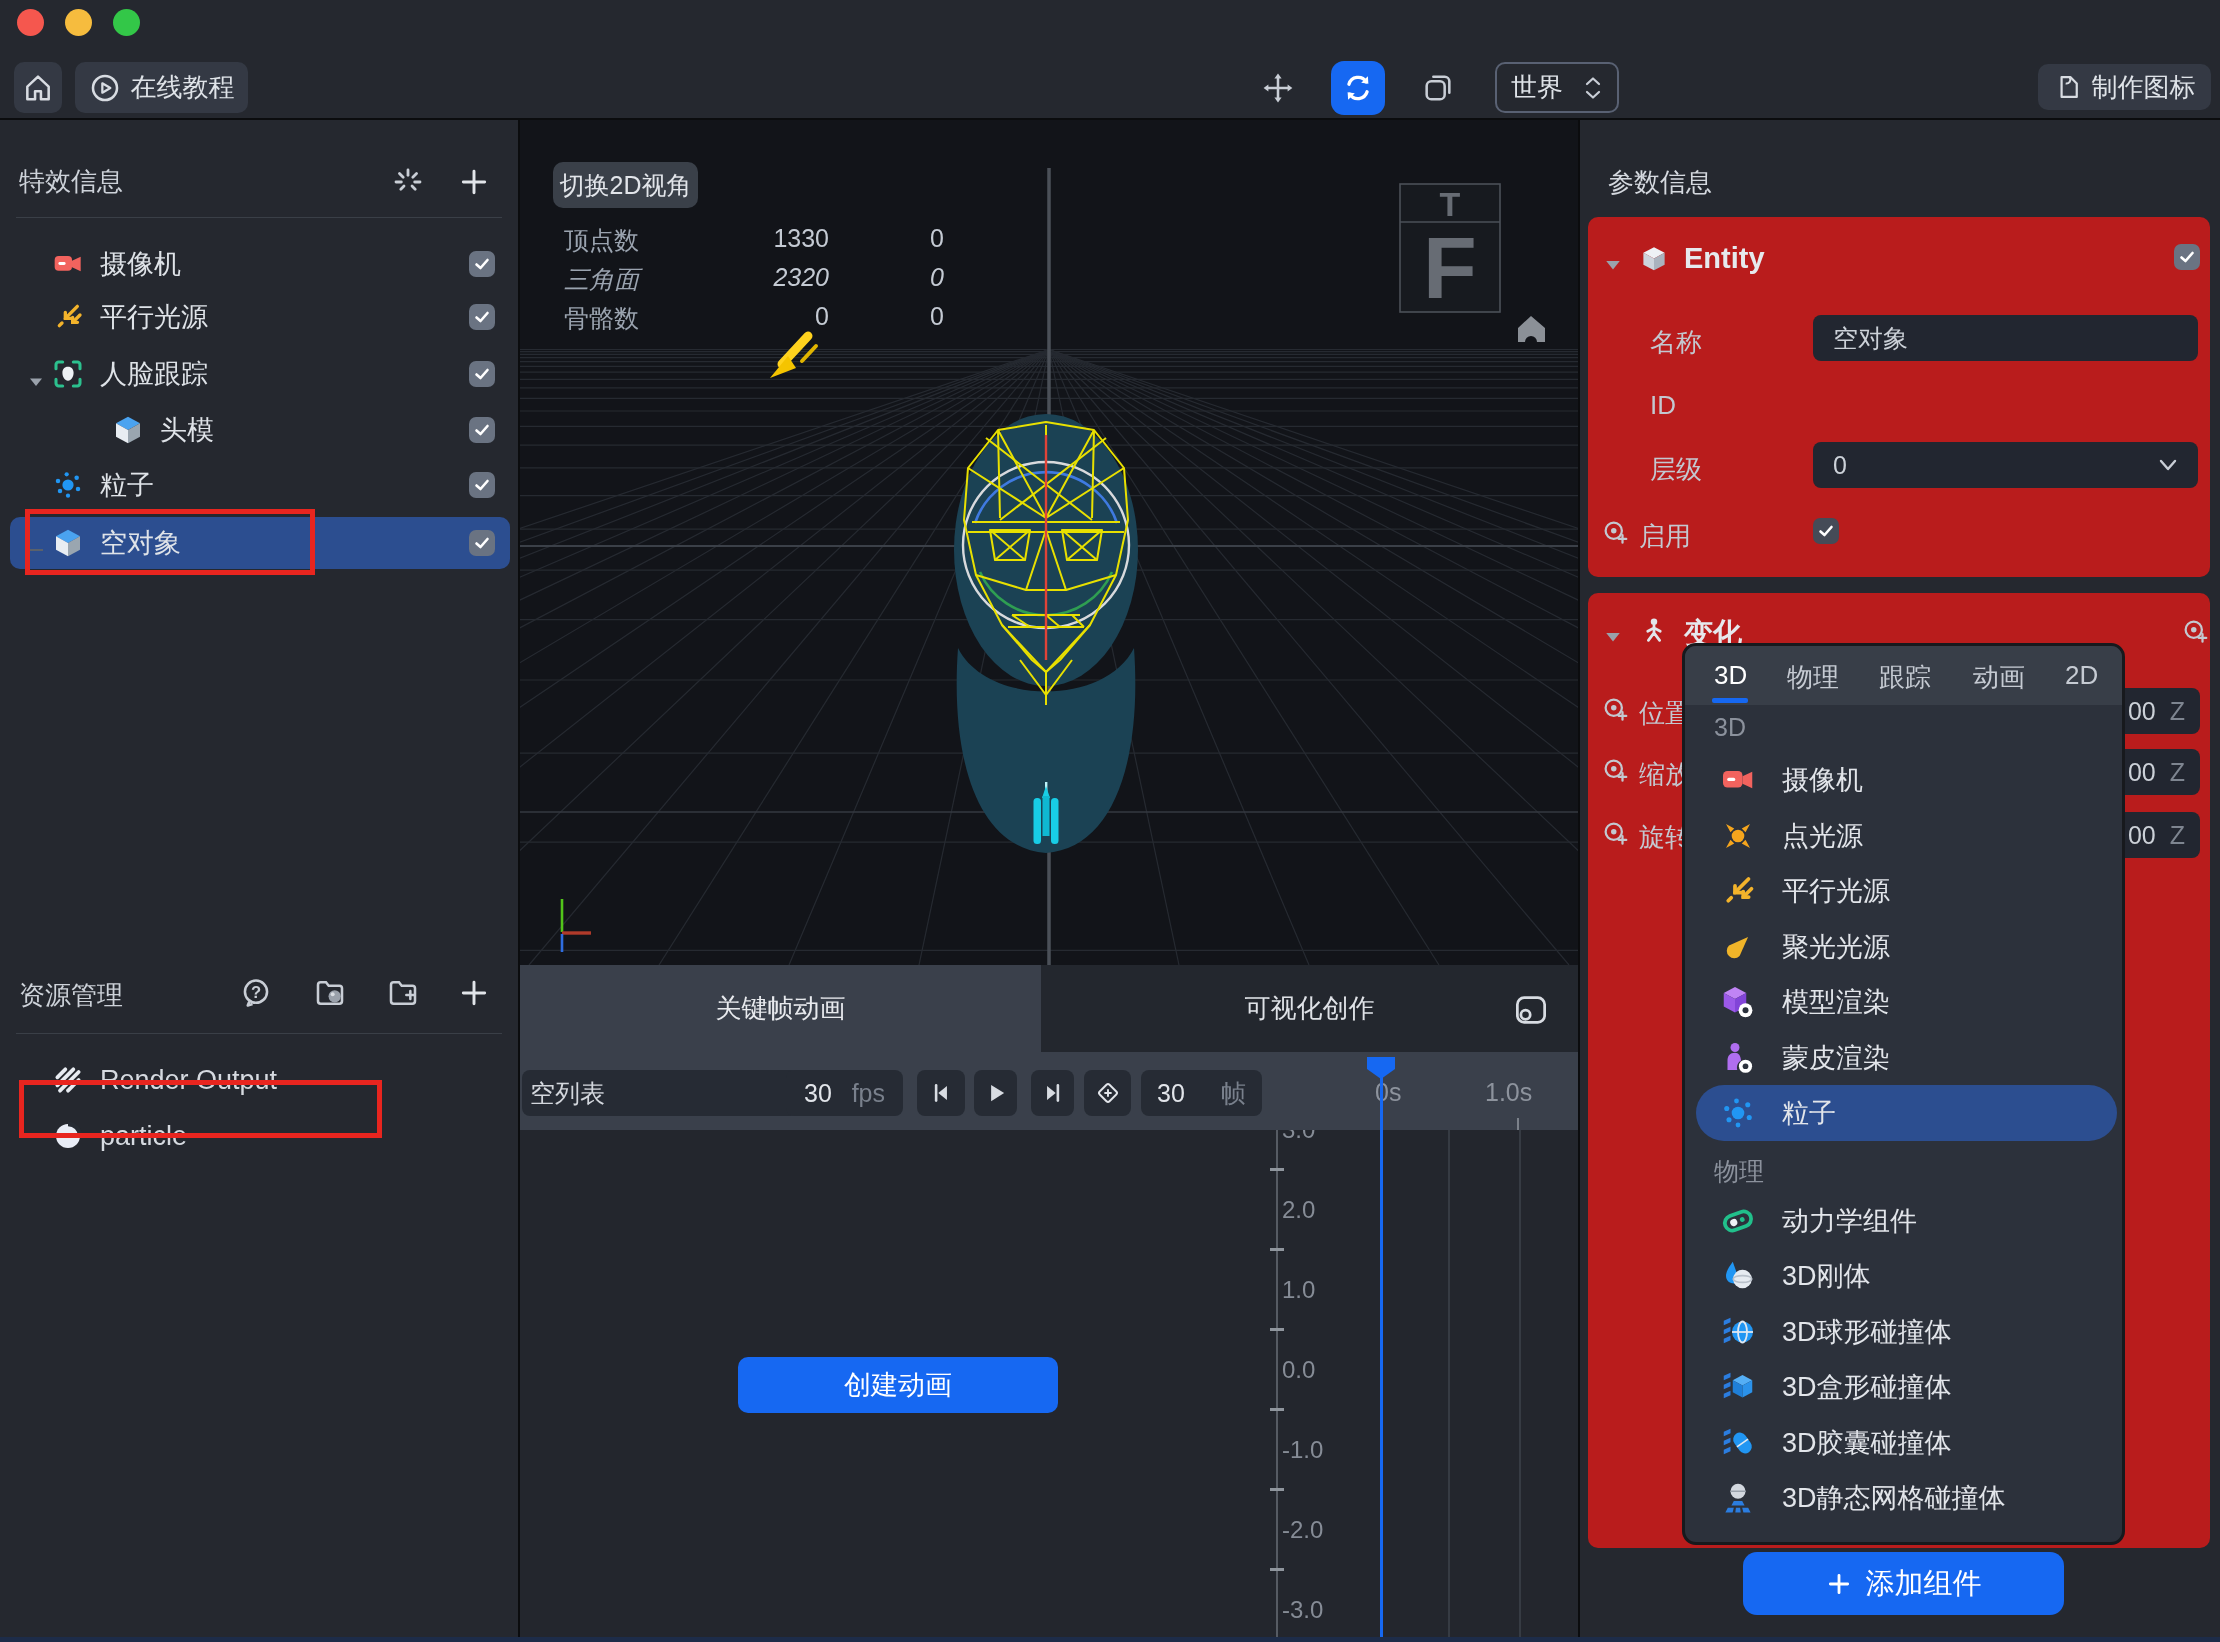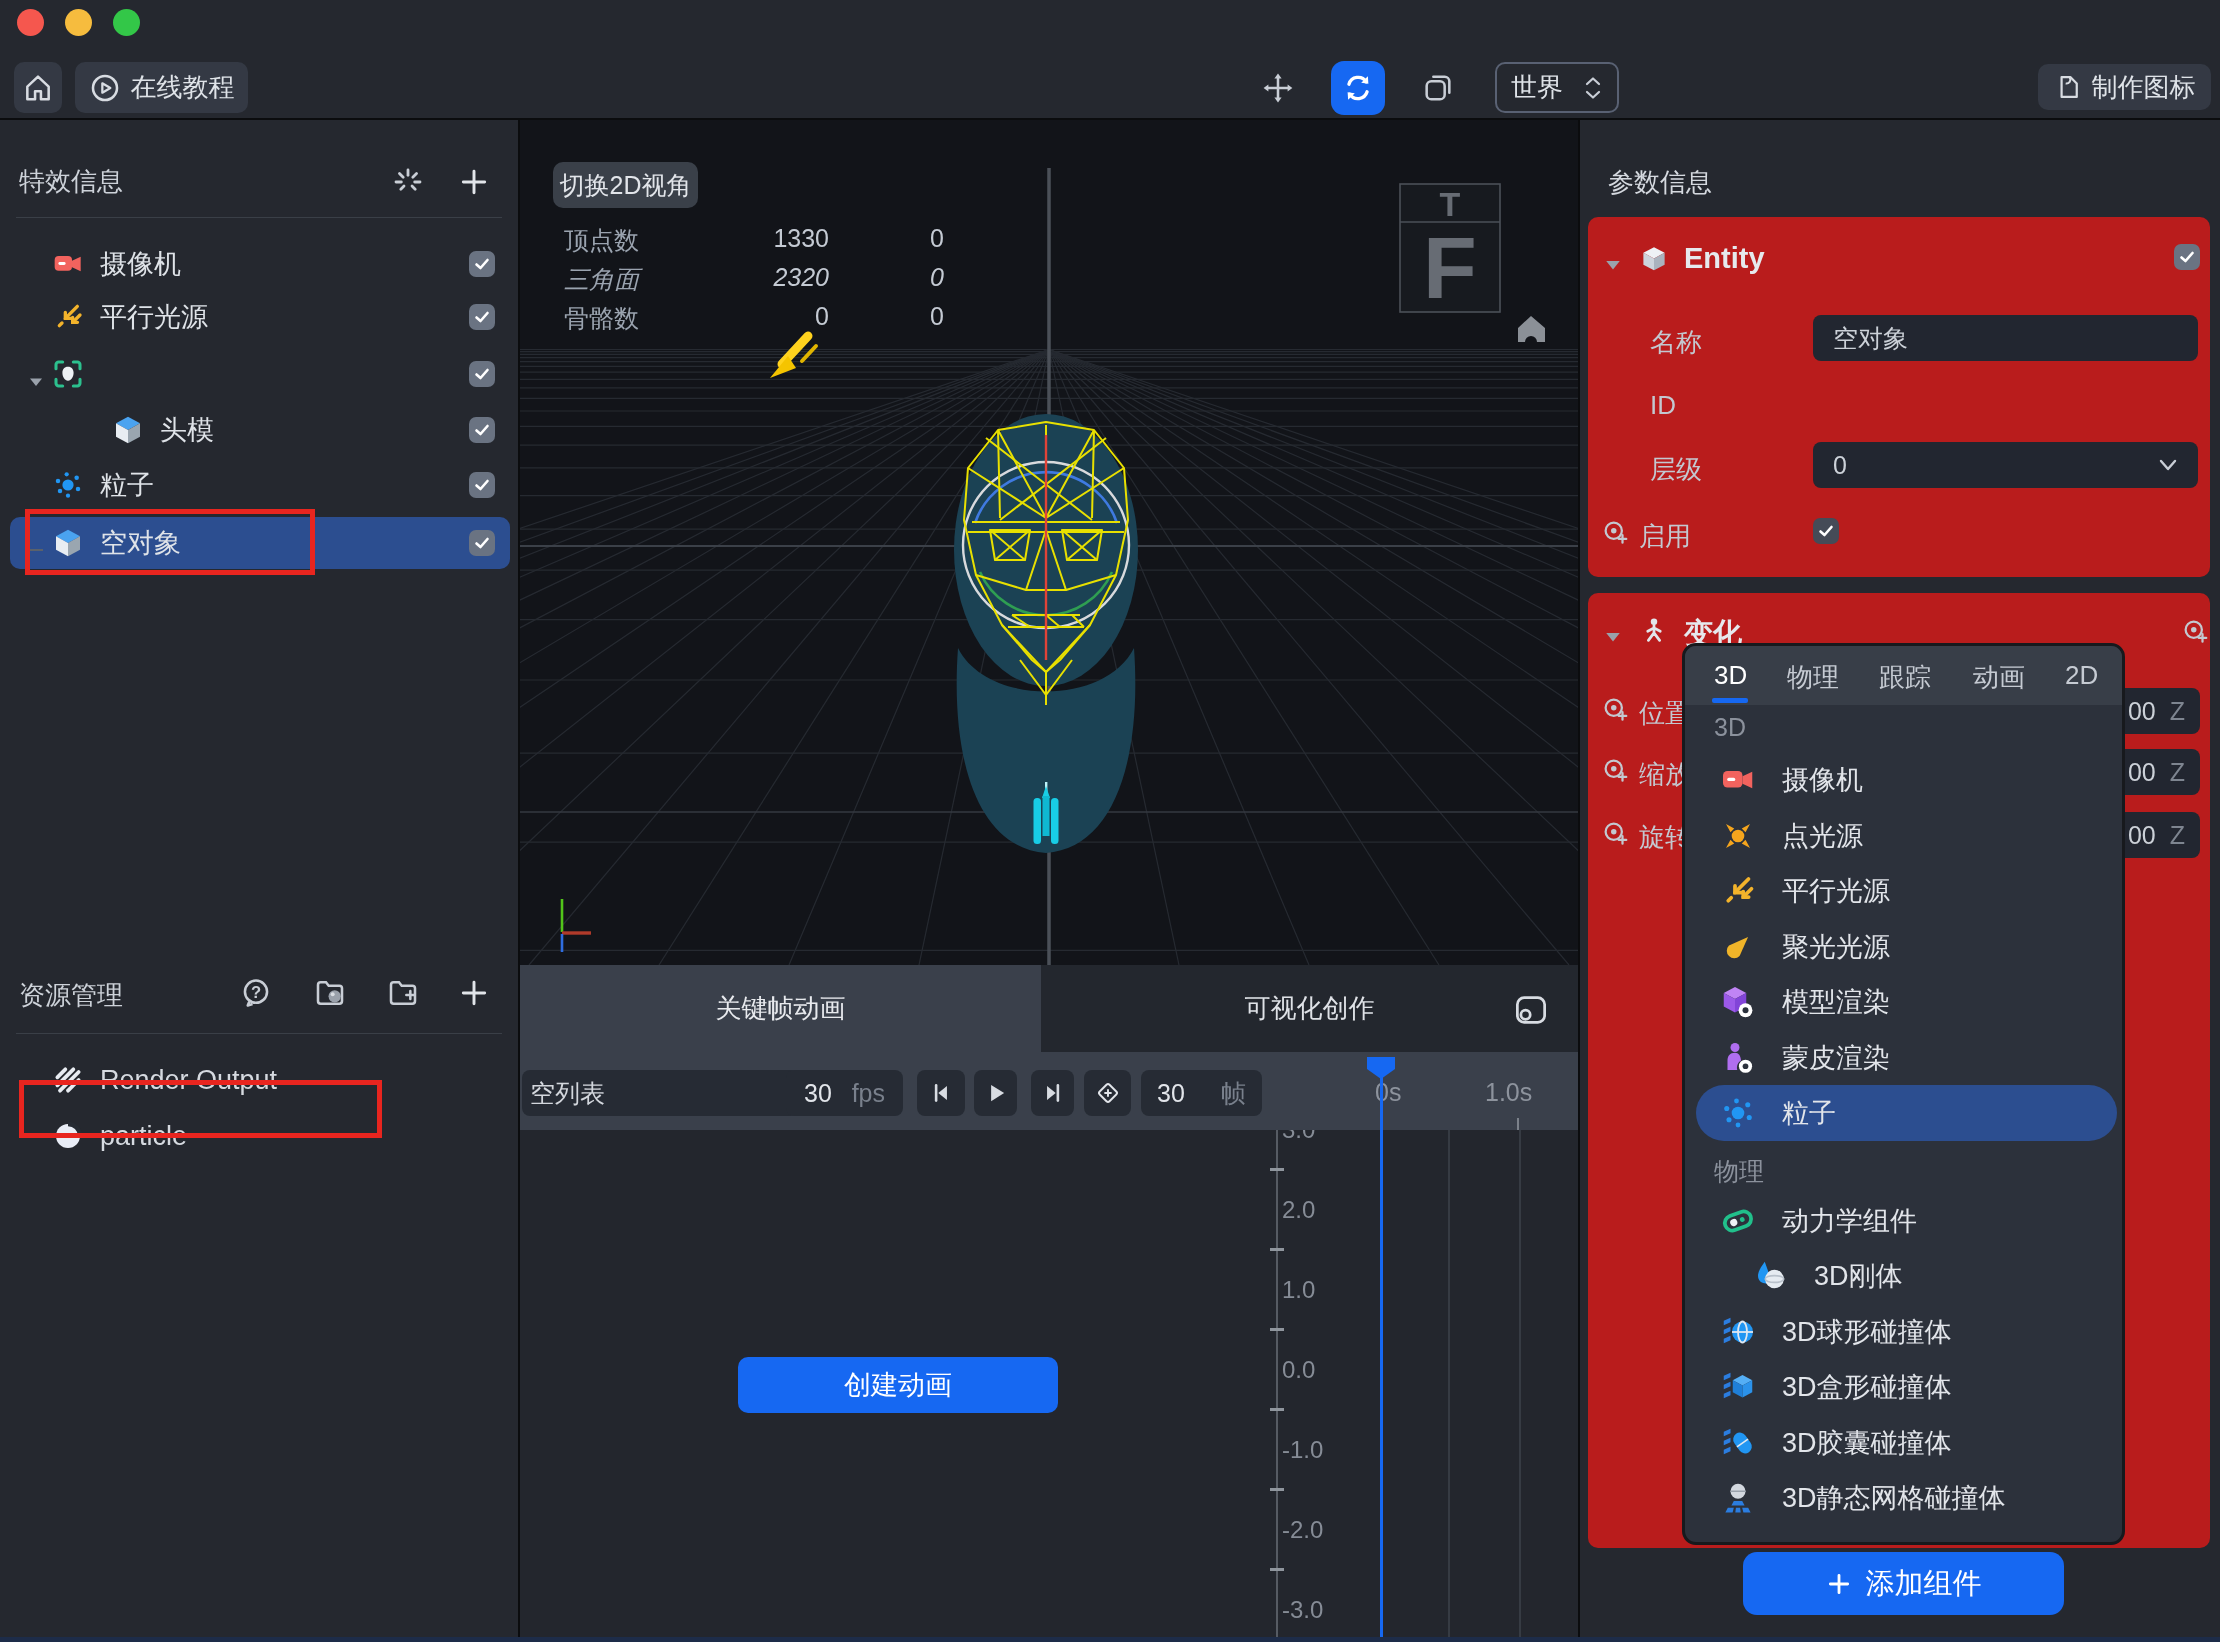--- a/index.html
+++ b/index.html
@@ -276,20 +276,21 @@
             </svg></span>
           <span class="tree-icon"><svg viewBox="0 0 24 24">
               <g stroke="#2cc08e" stroke-width="2.3" fill="none" stroke-linecap="round">
                 <path d="M3 8 V5 a2 2 0 0 1 2 -2 h3"></path>
                 <path d="M16 3 h3 a2 2 0 0 1 2 2 v3"></path>
                 <path d="M21 16 v3 a2 2 0 0 1 -2 2 h-3"></path>
                 <path d="M8 21 H5 a2 2 0 0 1 -2 -2 v-3"></path>
               </g>
               <path d="M12 6.5 c-2.8 0 -4.2 2 -4.2 4.6 c0 3 1.8 6 4.2 6 c2.4 0 4.2 -3 4.2 -6 c0 -2.6 -1.4 -4.6 -4.2 -4.6 Z" fill="#eef2f5"></path>
             </svg></span>
+          <span class="tree-label">人脸跟踪</span>
           <span class="tree-check">
             <svg viewBox="0 0 18 18">
               <path d="M3.5 9.5 L7.5 13 L14.5 5" fill="none" stroke="#fff" stroke-width="2.6" stroke-linecap="round" stroke-linejoin="round"></path>
             </svg>
           </span>
         </div>
         <div class="tree-row" style="top: 284px;">
           <span class="tree-icon indent"><svg viewBox="0 0 24 24">
               <path d="M12 2 L21 7 L12 12 L3 7 Z" fill="#4aa3f0"></path>
               <path d="M3 7 L12 12 V22 L3 17 Z" fill="#e8edf2"></path>
@@ -798,21 +799,21 @@
         <div class="menu-item" style="top: 546.5px;">
           <span class="mi-icon"><svg viewBox="0 0 24 24">
               <g transform="rotate(-20 12 12)">
                 <rect x="3" y="7" width="18" height="10" rx="5" fill="none" stroke="#21c08b" stroke-width="2.5"></rect>
                 <circle cx="9" cy="12" r="2.4" fill="#eef2f5"></circle>
                 <circle cx="15" cy="12" r="1.6" fill="#21c08b"></circle>
               </g>
             </svg></span>
           <span class="mi-label">动力学组件</span>
         </div>
-        <div class="menu-item" style="top: 602px; margin-left: 32px;">
+        <div class="menu-item" style="top: 602px;">
           <span class="mi-icon"><svg viewBox="0 0 24 24">
               <path d="M8.5 2.5 C5.5 6.5 4 9.5 4 12 a5 5 0 0 0 9 3 Z" fill="#2196f3"></path>
               <circle cx="15" cy="14" r="6.2" fill="#e6ebf1"></circle>
               <ellipse cx="15" cy="14" rx="6.2" ry="2.3" fill="none" stroke="#b9c1cb" stroke-width="1.1"></ellipse>
             </svg></span>
           <span class="mi-label">3D刚体</span>
         </div>
         <div class="menu-item" style="top: 657.5px;">
           <span class="mi-icon"><svg viewBox="0 0 24 24">
               <g fill="#2b7de0">

